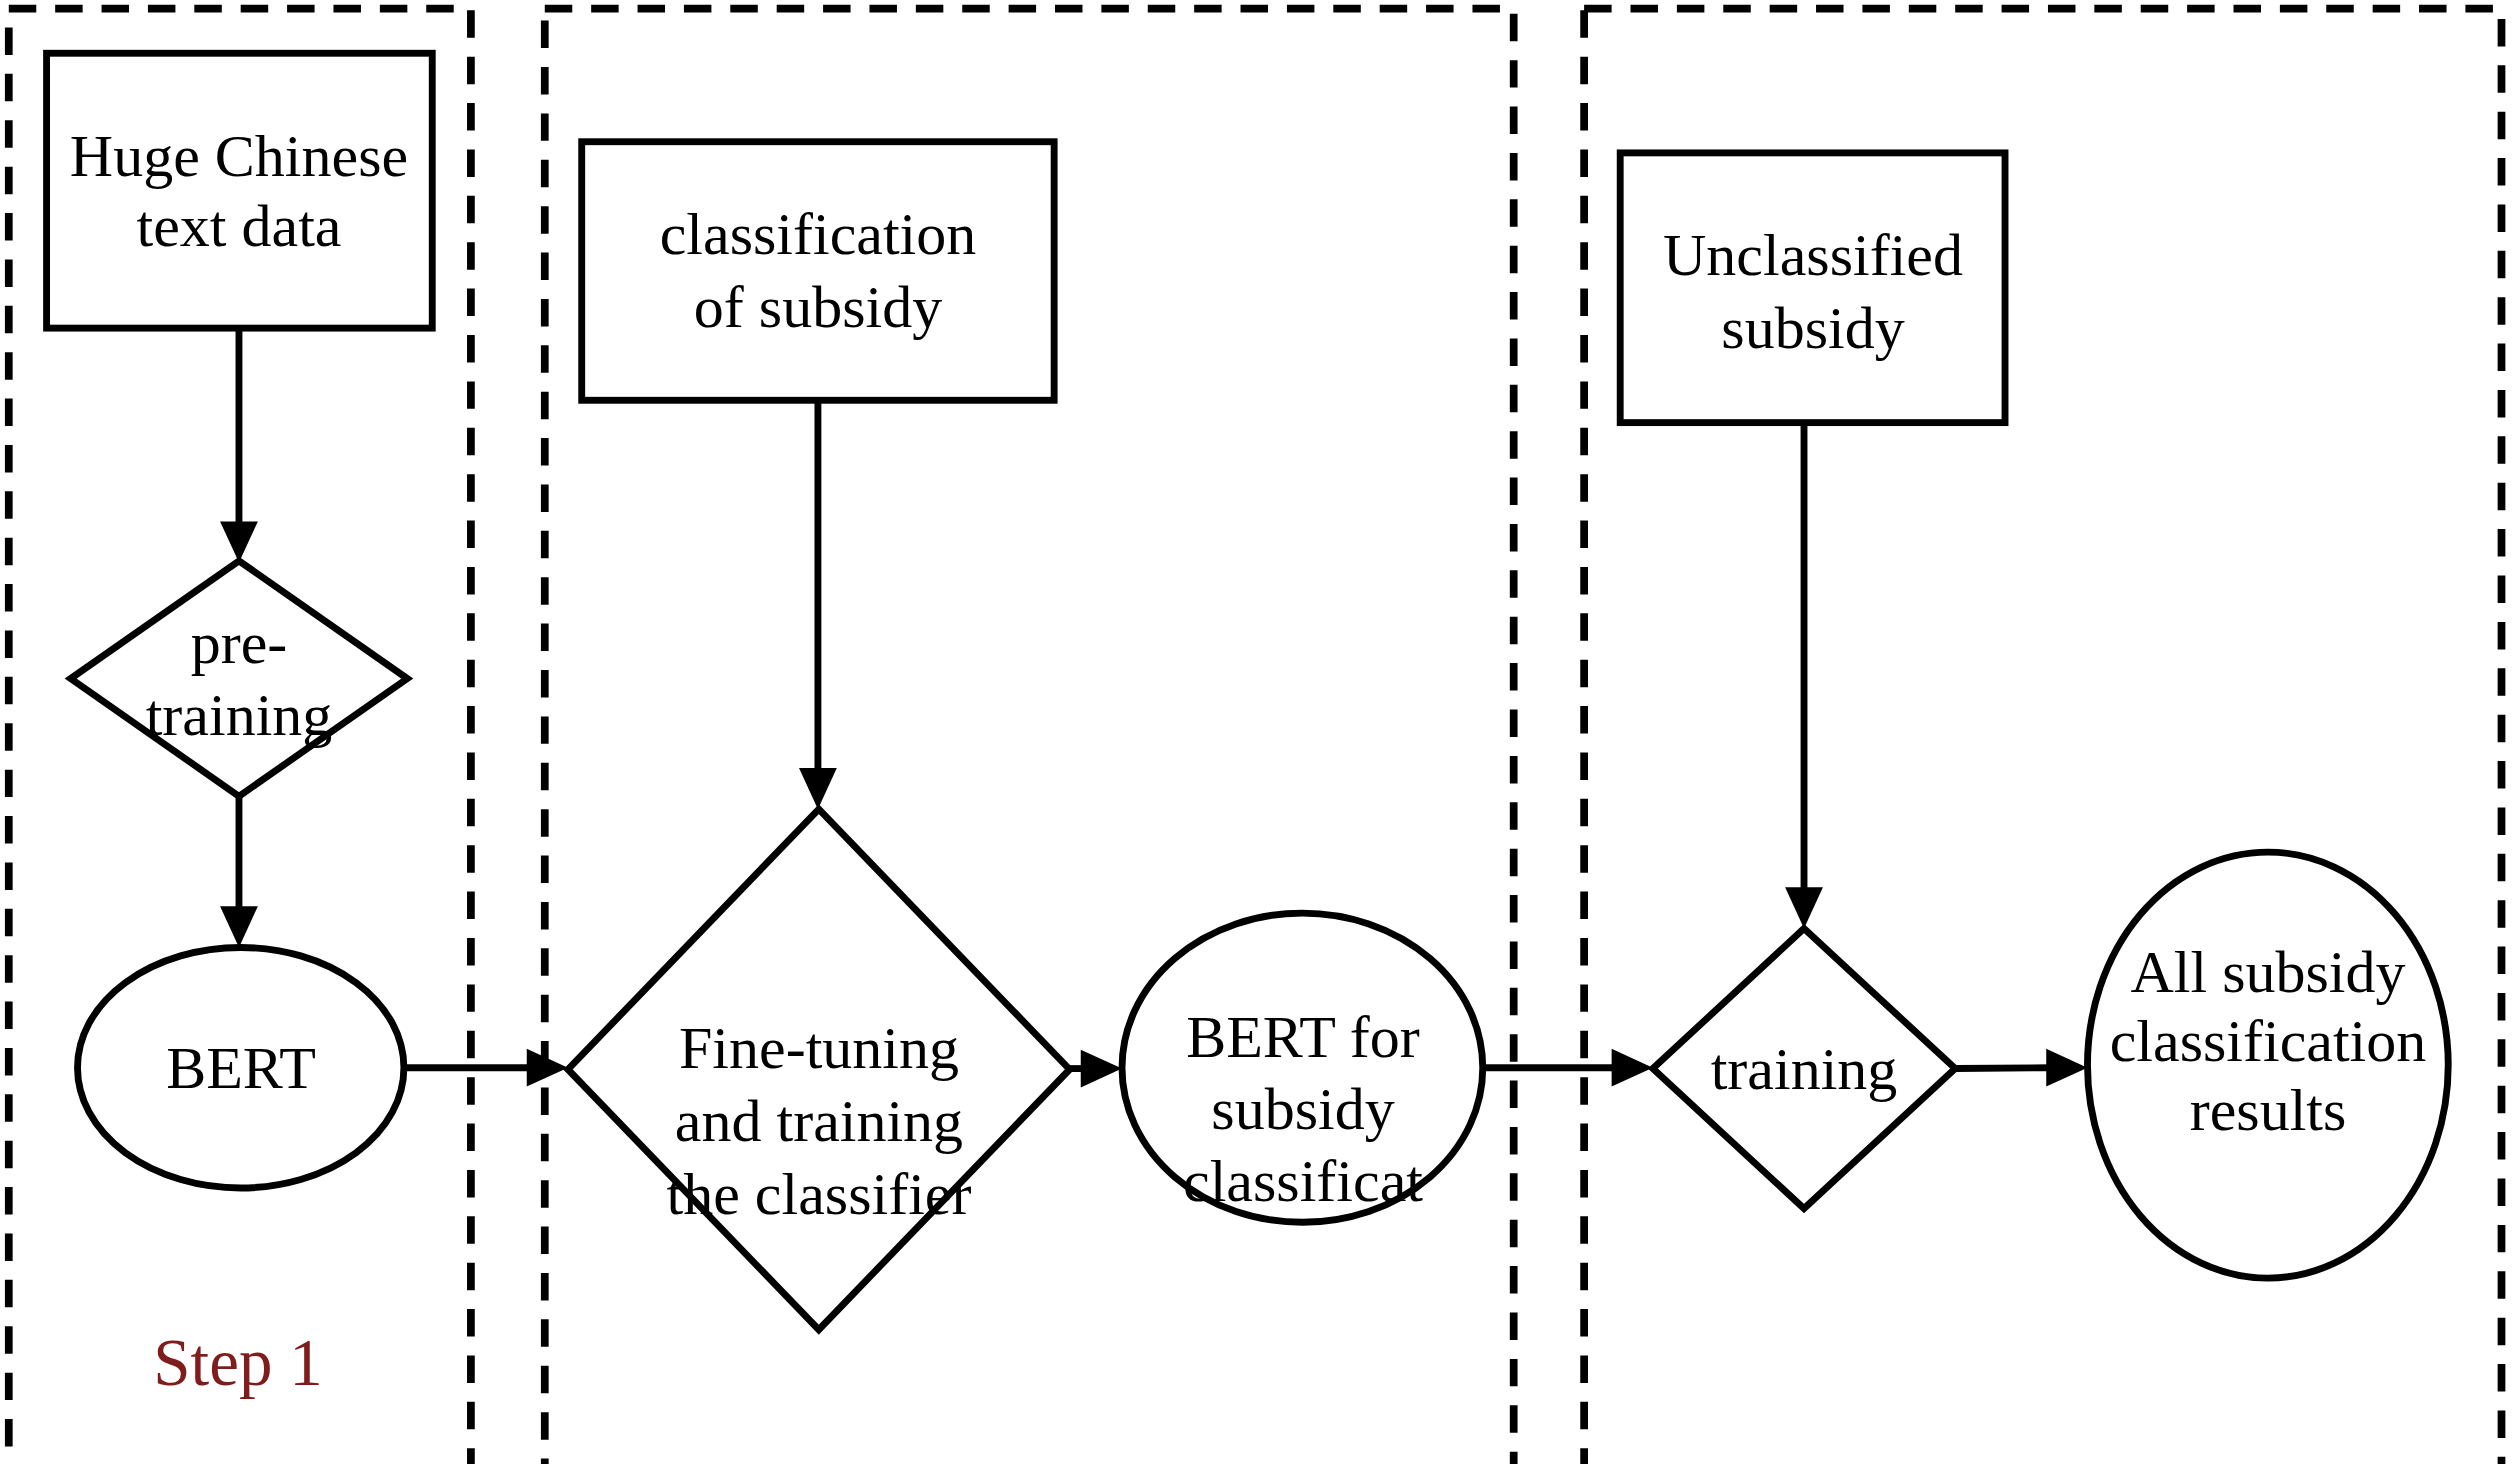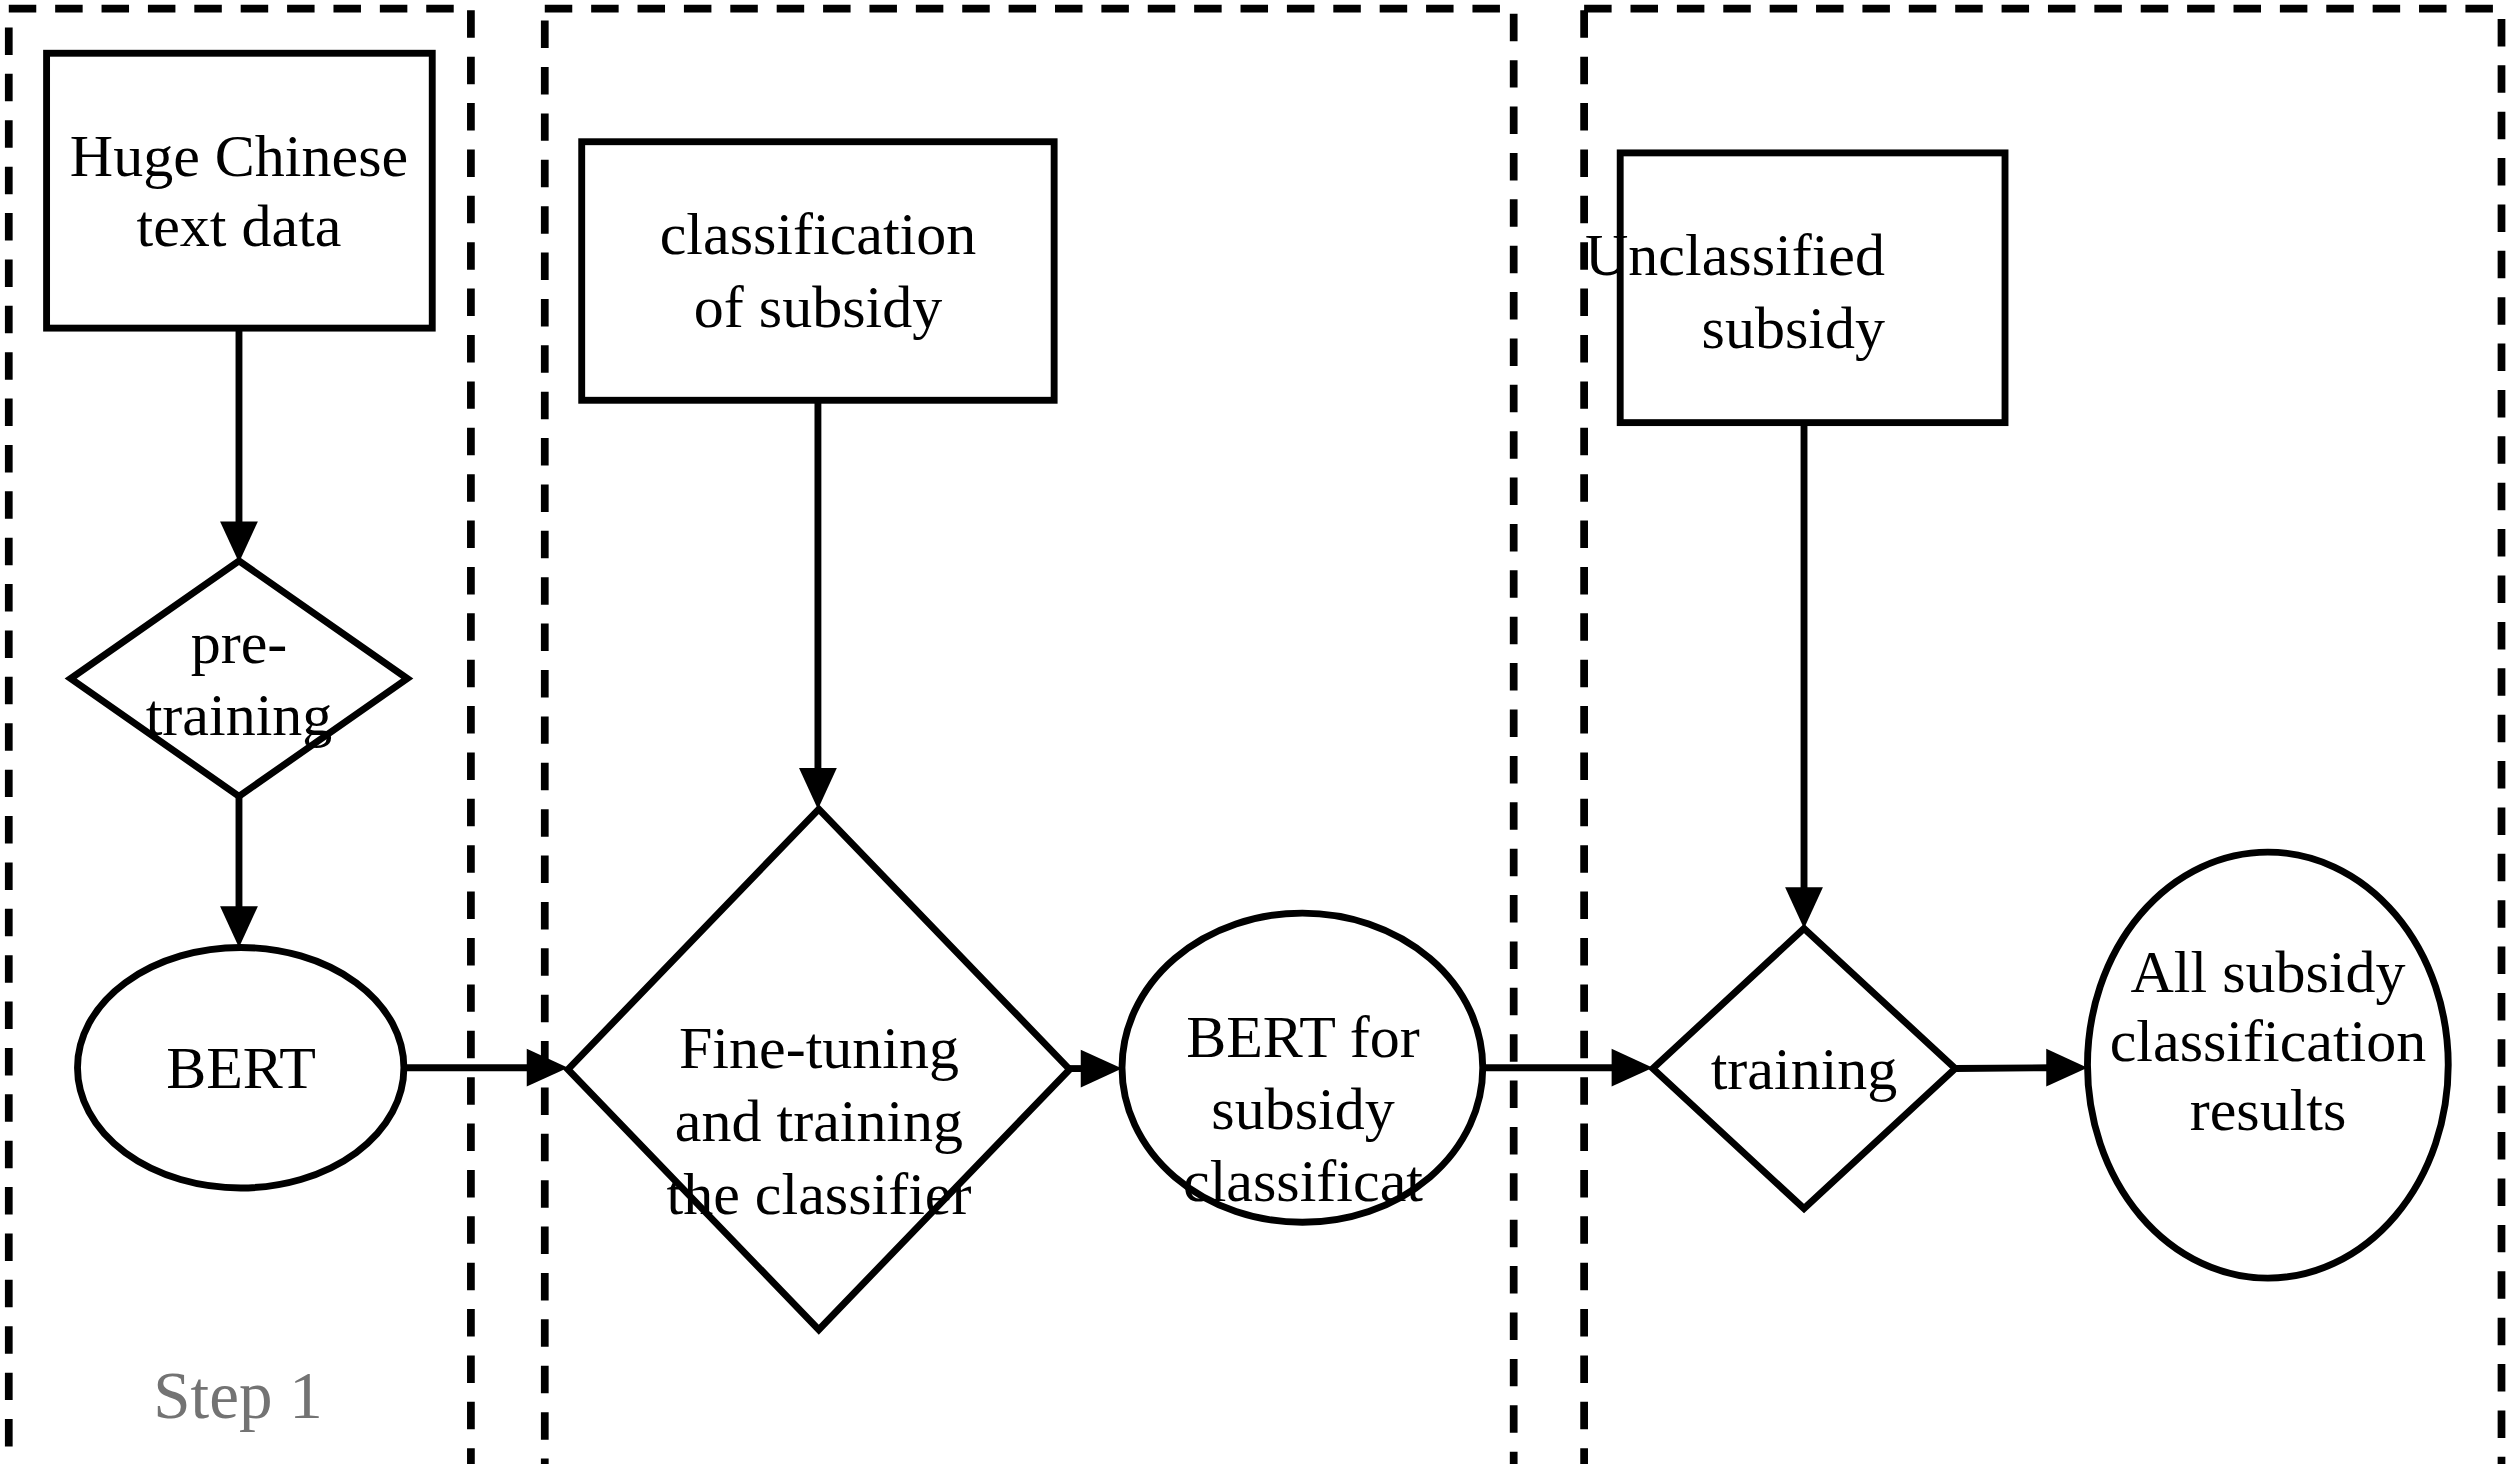--- a/index.html
+++ b/index.html
@@ -31,22 +31,21 @@
     color: #000000;
   }
   .label.lh82 { line-height: 70px; }
   .label.lh85 { line-height: 73px; }
   .label.lh80 { line-height: 69px; }
   .step-label {
     position: absolute;
     transform: translate(-50%, -50%);
     font-size: 67px;
     white-space: nowrap;
-    color: #737373;
-    margin-top: 33px;
+    color: #7f1d1d;
   }
 </style>
 </head>
 <body>
 
 <div class="canvas">
 
   <svg width="2512" height="1480" viewBox="0 0 2924 1723">
 
     <g fill="none" stroke="#000000" stroke-width="9" stroke-dasharray="32 22">
@@ -118,21 +117,21 @@
     <div>and training</div>
     <div>the classifier</div>
   </div>
 
   <div class="label" style="left:1303px; top:1109px;">
     <div>BERT for</div>
     <div>subsidy</div>
     <div>classificat</div>
   </div>
 
-  <div class="label lh85" style="left:1735px; top:292px;text-align:right;">
+  <div class="label lh85" style="left:1813px; top:292px;">
     <div>Unclassified</div>
     <div>subsidy</div>
   </div>
 
   <div class="label" style="left:1804px; top:1069px;">
     <div>training</div>
   </div>
 
   <div class="label lh80" style="left:2268px; top:1041px;">
     <div>All subsidy</div>

